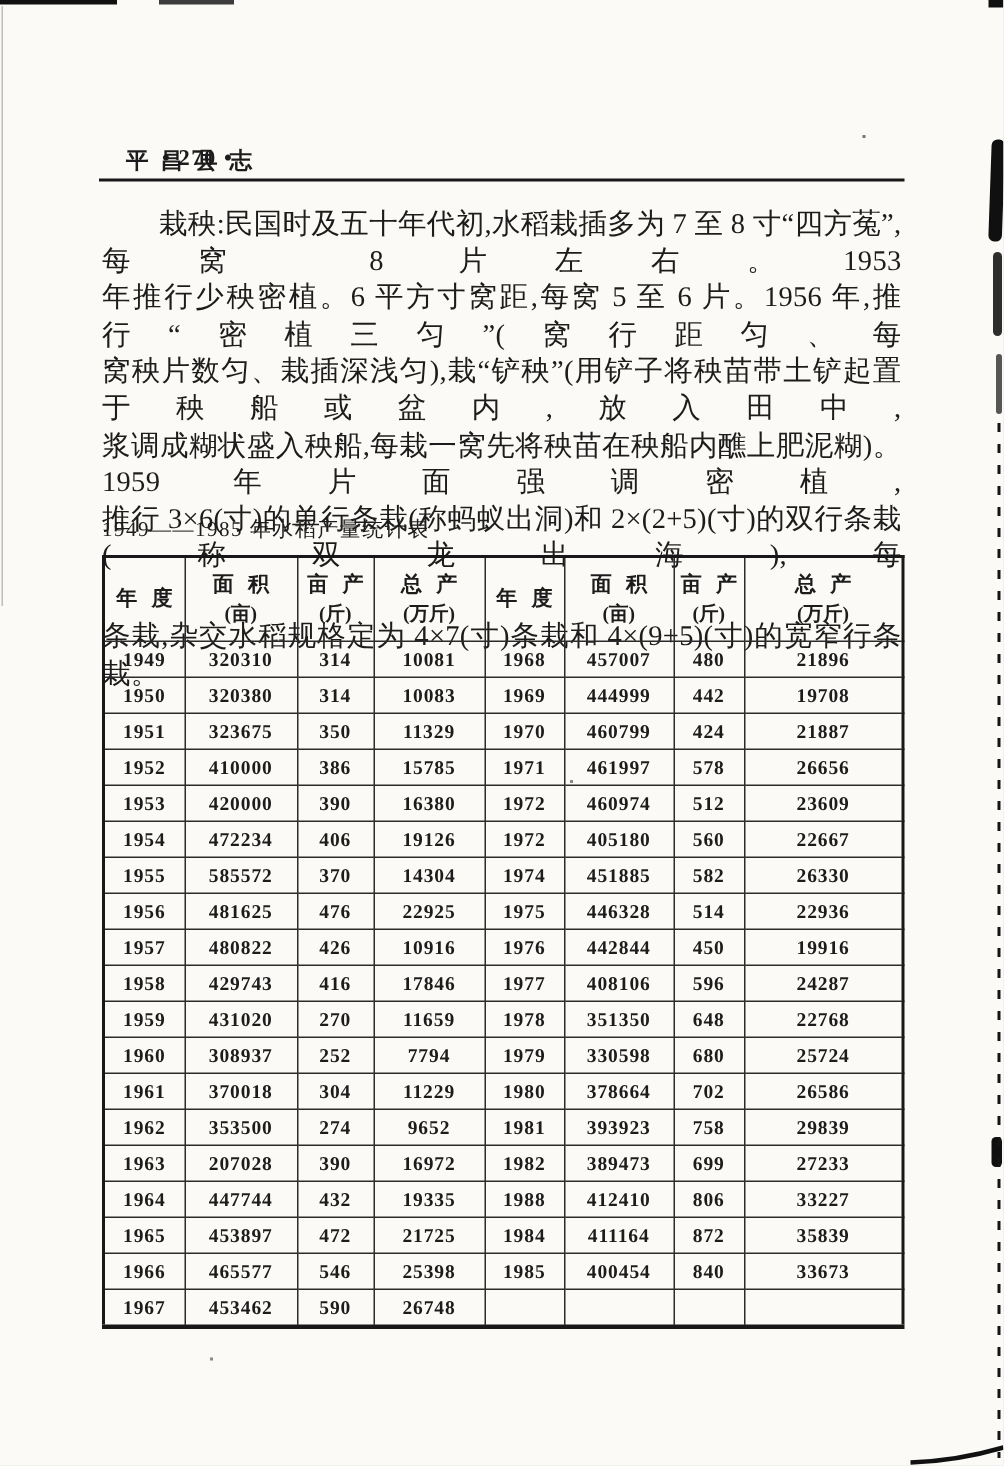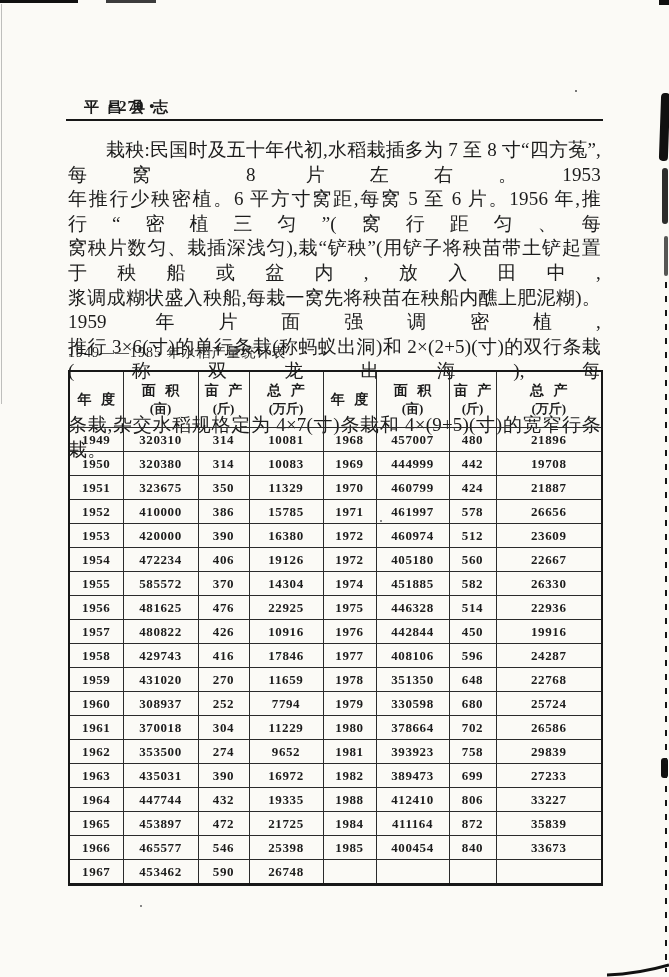--- a/index.html
+++ b/index.html
@@ -302,21 +302,21 @@
           <td>353500</td>
           <td>274</td>
           <td>9652</td>
           <td class="half-start">1981</td>
           <td>393923</td>
           <td>758</td>
           <td>29839</td>
         </tr>
         <tr>
           <td>1963</td>
-          <td>435031</td>
+          <td>207028</td>
           <td>390</td>
           <td>16972</td>
           <td class="half-start">1982</td>
           <td>389473</td>
           <td>699</td>
           <td>27233</td>
         </tr>
         <tr>
           <td>1964</td>
           <td>447744</td>

